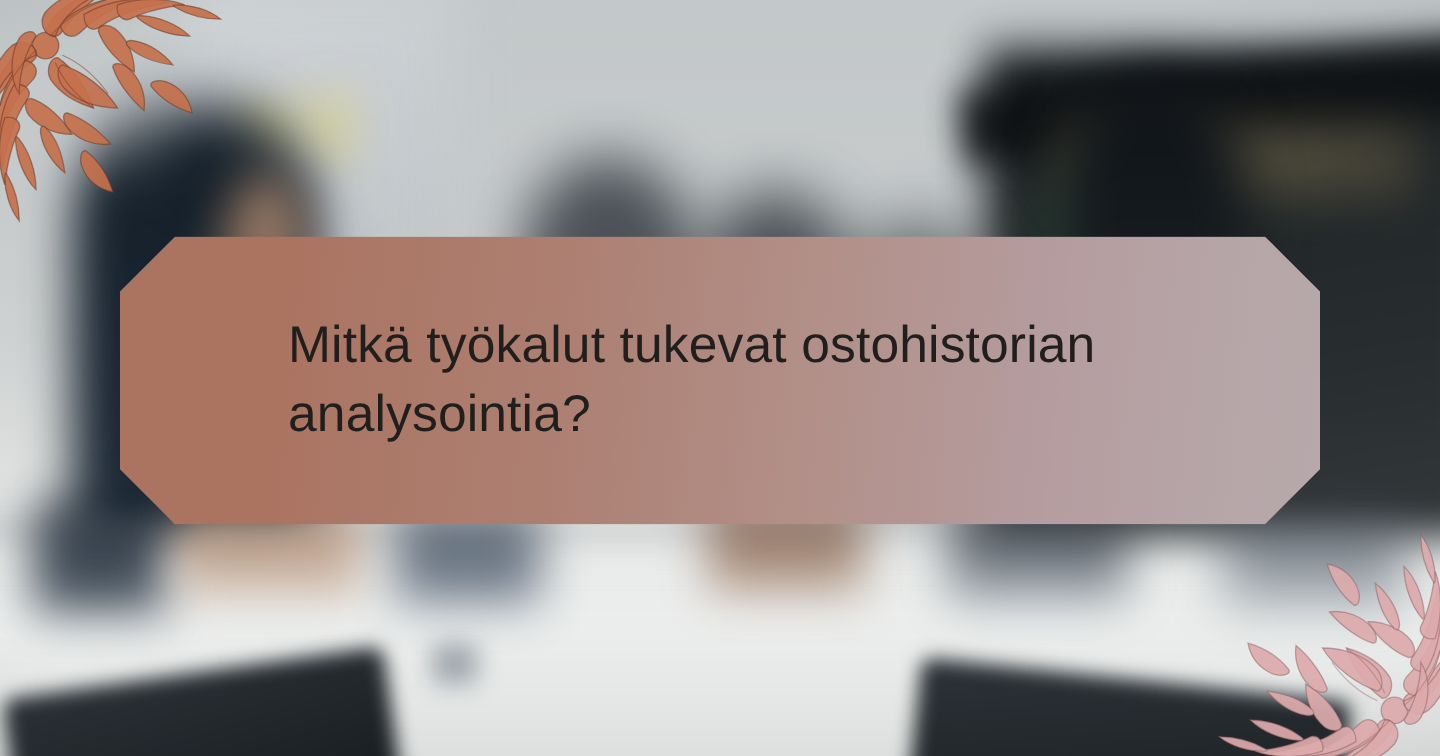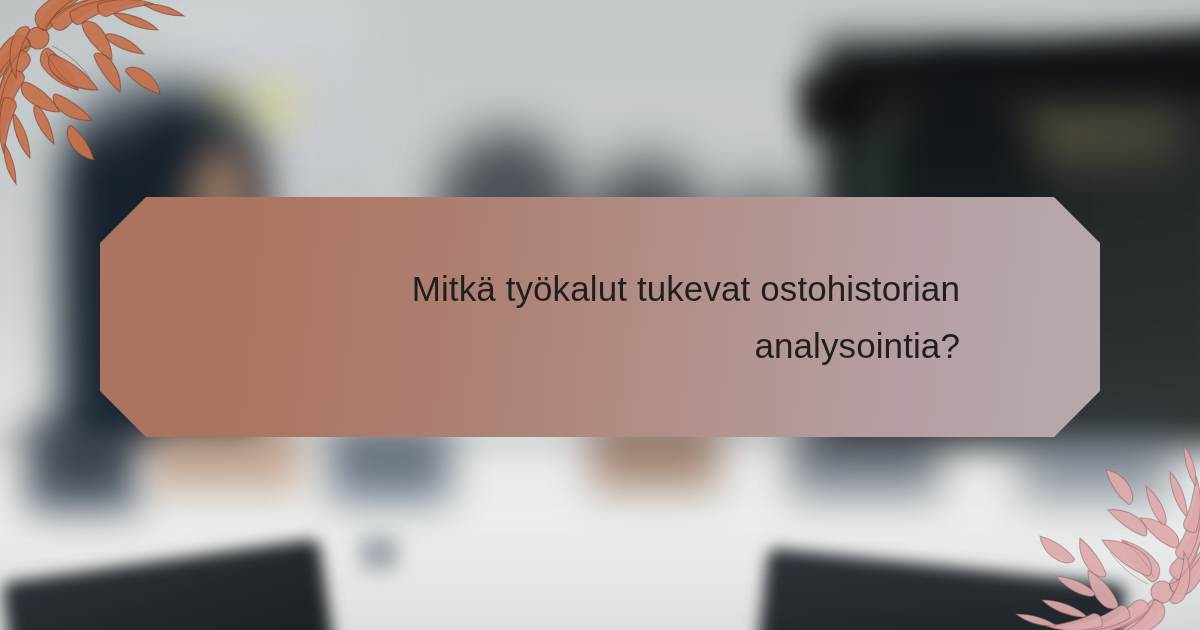--- a/index.html
+++ b/index.html
@@ -273,22 +273,22 @@
        #b6a6a8 92%,
        #b7a8ab 100%);
     -webkit-clip-path: polygon(46px 0, 954px 0, 1000px 46px, 1000px 194px, 954px 240px, 46px 240px, 0 194px, 0 46px);
     clip-path: polygon(46px 0, 954px 0, 1000px 46px, 1000px 194px, 954px 240px, 46px 240px, 0 194px, 0 46px);
     display: flex;
     align-items: center;
     justify-content: center;
   }
   #banner-text {
     width: 720px;
-    text-align: right;
-    font-size: 35px;
+    text-align: left;
+    font-size: 43px;
     line-height: 57px;
     font-weight: 400;
     color: #201f1e;
     letter-spacing: .1px;
     white-space: pre-line;
   }
 </style>
 </head>
 <body>
 

